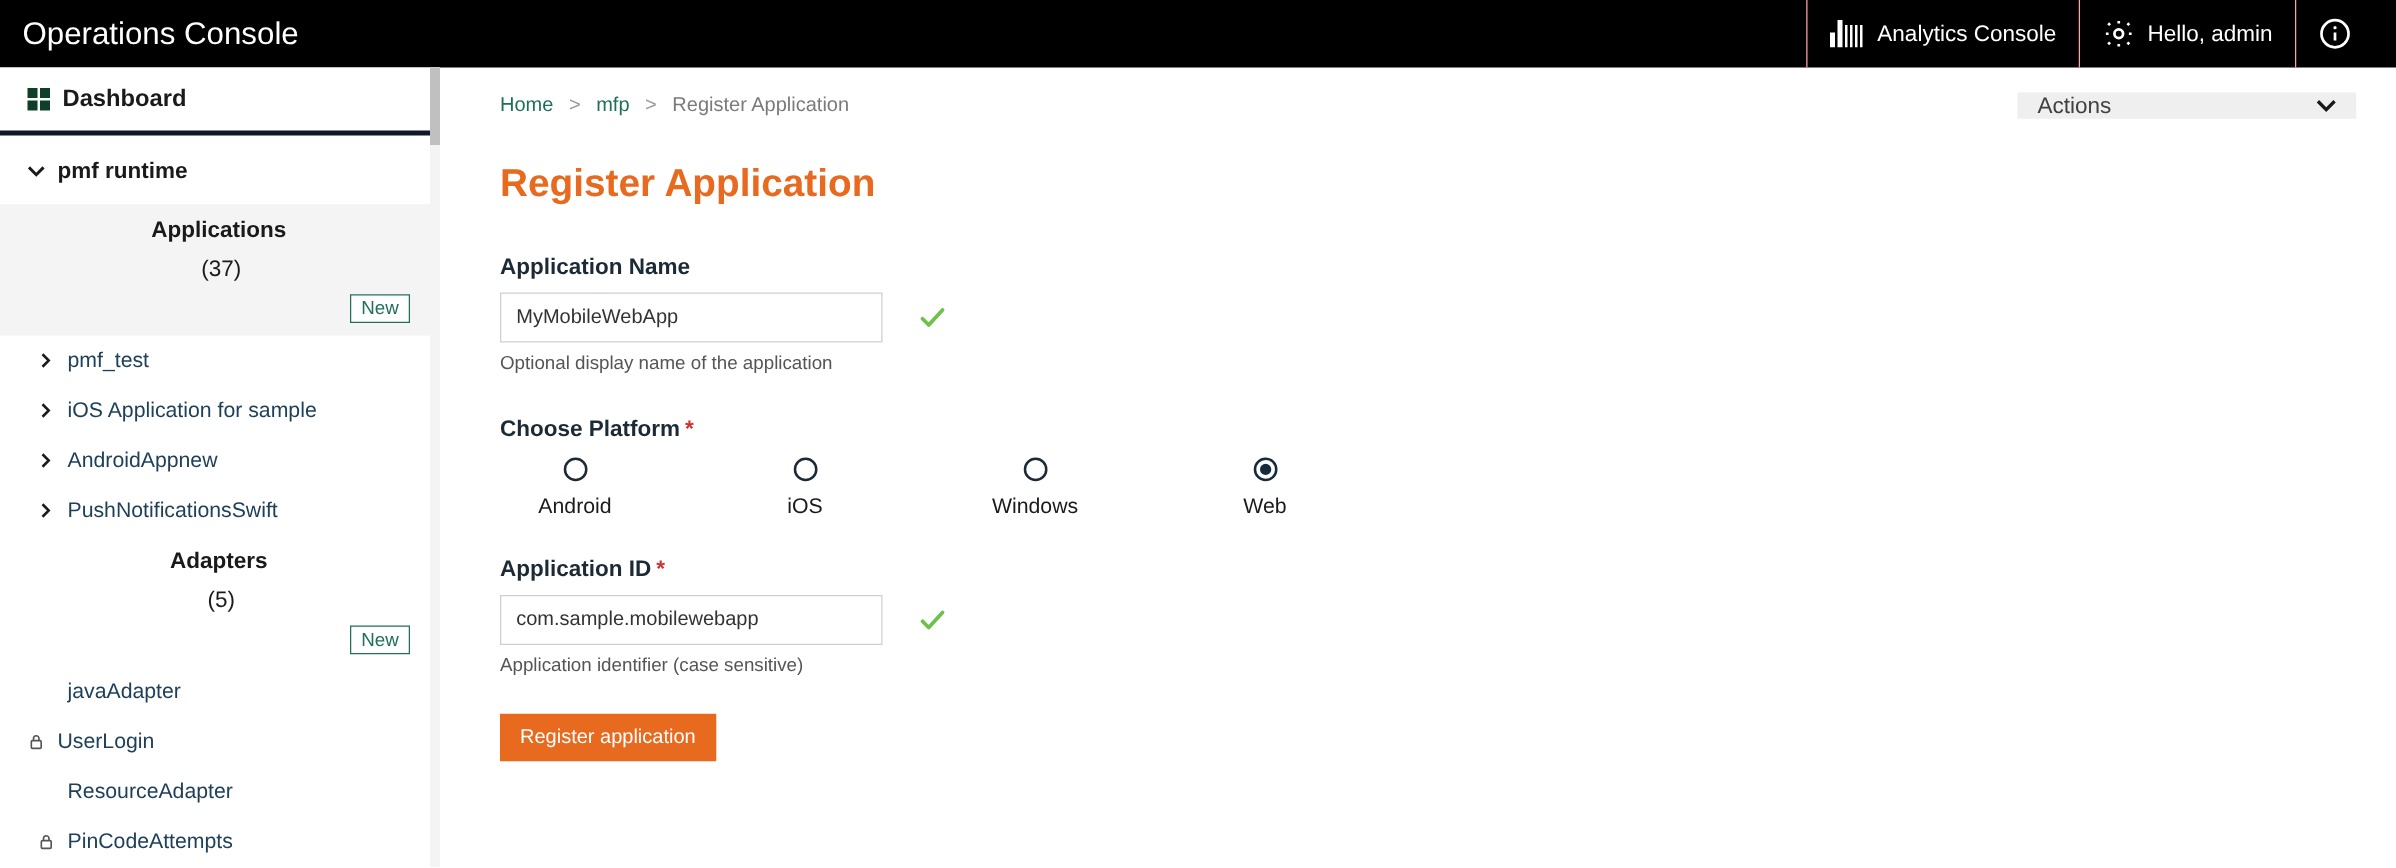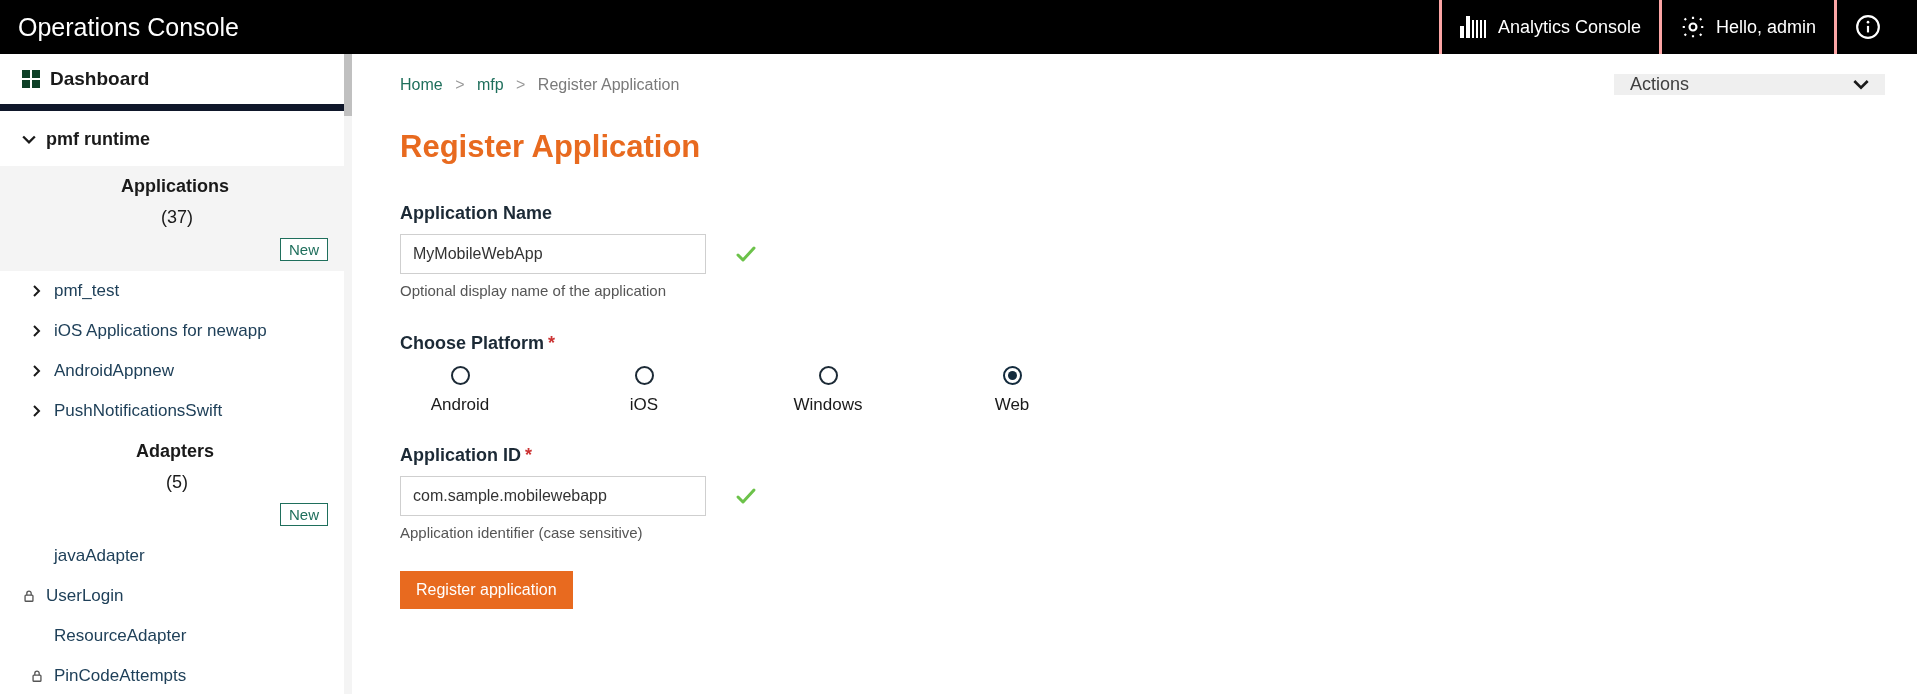--- a/index.html
+++ b/index.html
@@ -29,21 +29,21 @@
   .topbar .right {
     display: flex;
     align-items: stretch;
     height: 100%;
   }
   .topbar .item {
     display: flex;
     align-items: center;
     gap: 10px;
     padding: 0 18px;
-    border-left: 3px solid #fca5a5;
+    border-left: 1px solid #fca5a5;
     font-size: 18px;
     cursor: pointer;
   }
   .topbar .item svg { flex: none; }
 
   
   .body {
     display: flex;
     height: calc(694px - 54px);
   }
@@ -79,21 +79,21 @@
     padding: 10px 16px 10px 22px;
     font-size: 17px;
     color: #1f4059;
     cursor: pointer;
     gap: 10px;
   }
   .sidebar-row.dashboard {
     font-weight: 700;
     color: #1a1a1a;
     font-size: 19px;
-    border-bottom: 7px solid #0f172a;
+    border-bottom: 4px solid #0f172a;
     padding-top: 14px;
     padding-bottom: 14px;
   }
   .sidebar-row.runtime-header {
     font-weight: 700;
     color: #1a1a1a;
     font-size: 18px;
     padding-top: 18px;
     padding-bottom: 16px;
   }
@@ -335,21 +335,21 @@
       <div class="sidebar-row item">
         <svg class="chevron" width="12" height="12" viewBox="0 0 12 12">
             <path d="M3 1l5 5-5 5" fill="none" stroke="#1a1a1a" stroke-width="2"></path>
           </svg>
         <span class="label">pmf_test</span>
       </div>
       <div class="sidebar-row item">
         <svg class="chevron" width="12" height="12" viewBox="0 0 12 12">
             <path d="M3 1l5 5-5 5" fill="none" stroke="#1a1a1a" stroke-width="2"></path>
           </svg>
-        <span class="label">iOS Applications for newapp</span>
+        <span class="label">iOS Application for sample</span>
       </div>
       <div class="sidebar-row item">
         <svg class="chevron" width="12" height="12" viewBox="0 0 12 12">
             <path d="M3 1l5 5-5 5" fill="none" stroke="#1a1a1a" stroke-width="2"></path>
           </svg>
         <span class="label">AndroidAppnew</span>
       </div>
       <div class="sidebar-row item">
         <svg class="chevron" width="12" height="12" viewBox="0 0 12 12">
             <path d="M3 1l5 5-5 5" fill="none" stroke="#1a1a1a" stroke-width="2"></path>

